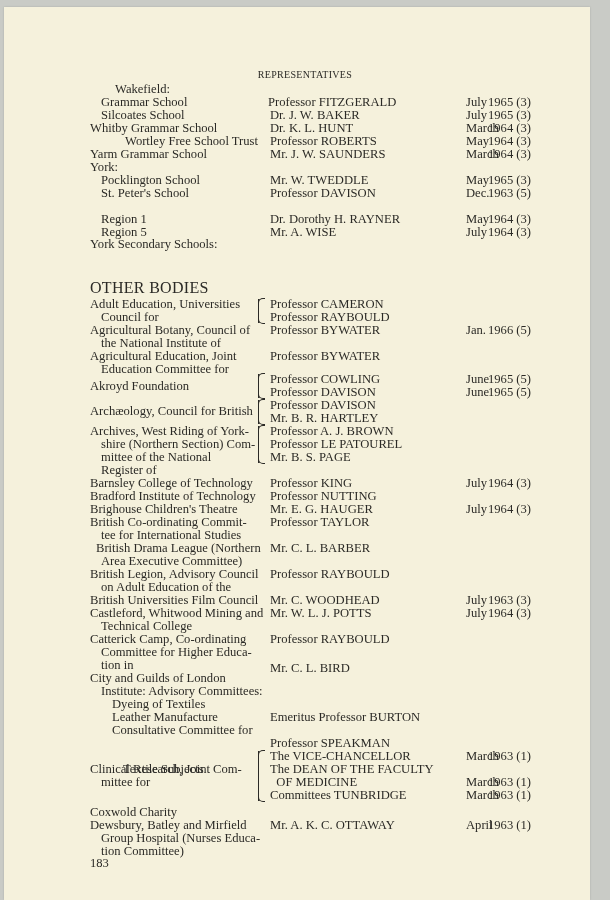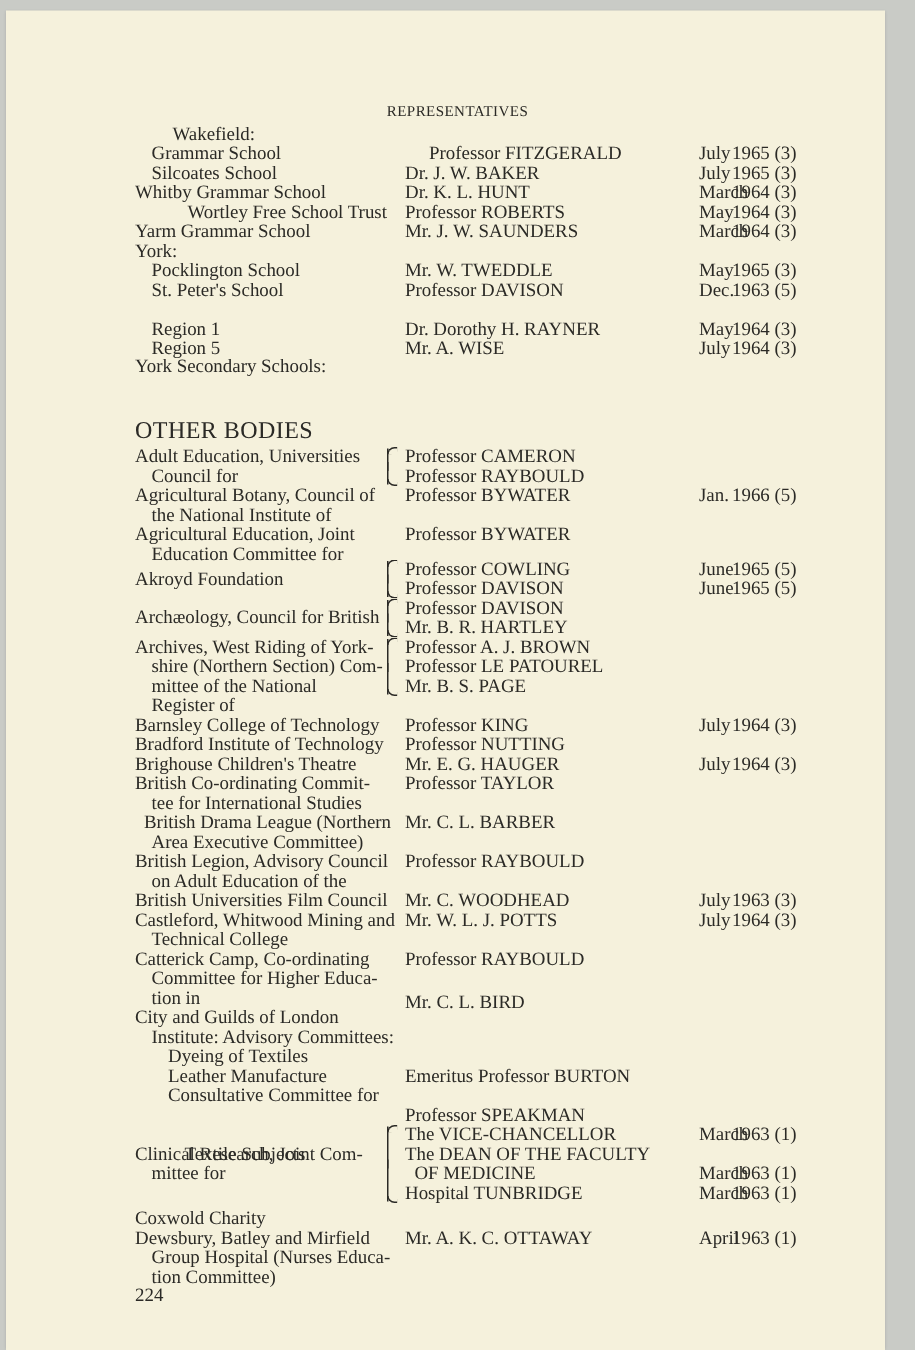--- a/index.html
+++ b/index.html
@@ -40,21 +40,21 @@
   .folio { position: absolute; left: 90px; top: 856px; font-size: 12.6px; }
 </style>
 </head>
 <body>
 
 <div class="page"></div>
 <div class="running-head">REPRESENTATIVES</div>
 <div id="rows">
     <div class="row" style="left: 90px; top: 83px; margin-left: 25px;">Wakefield:</div>
     <div class="row" style="left: 101px; top: 96px;">Grammar School</div>
-    <div class="row" style="left: 286px; top: 96px; white-space: pre;">Professor FITZGERALD</div>
+    <div class="row" style="left: 268px; top: 96px; white-space: pre;">Professor FITZGERALD</div>
     <div class="row" style="left: 466px; top: 96px;">July</div>
     <div class="row" style="left: 488px; top: 96px;">1965 (3)</div>
     <div class="row" style="left: 101px; top: 109px;">Silcoates School</div>
     <div class="row" style="left: 270px; top: 109px; white-space: pre;">Dr. J. W. BAKER</div>
     <div class="row" style="left: 466px; top: 109px;">July</div>
     <div class="row" style="left: 488px; top: 109px;">1965 (3)</div>
     <div class="row" style="left: 90px; top: 122px;">Whitby Grammar School</div>
     <div class="row" style="left: 270px; top: 122px; white-space: pre;">Dr. K. L. HUNT</div>
     <div class="row" style="left: 466px; top: 122px;">March</div>
     <div class="row" style="left: 488px; top: 122px;">1964 (3)</div>
@@ -159,21 +159,21 @@
     <div class="row" style="left: 270px; top: 737px; white-space: pre;">Professor SPEAKMAN</div>
     <div class="row" style="left: 270px; top: 750px; white-space: pre;">The VICE-CHANCELLOR</div>
     <div class="row" style="left: 466px; top: 750px;">March</div>
     <div class="row" style="left: 488px; top: 750px;">1963 (1)</div>
     <div class="row" style="left: 90px; top: 763px;">Clinical Research, Joint Com-</div>
     <div class="row" style="left: 270px; top: 763px; white-space: pre;">The DEAN OF THE FACULTY</div>
     <div class="row" style="left: 101px; top: 776px;">mittee for</div>
     <div class="row" style="left: 270px; top: 776px; white-space: pre;">  OF MEDICINE</div>
     <div class="row" style="left: 466px; top: 776px;">March</div>
     <div class="row" style="left: 488px; top: 776px;">1963 (1)</div>
-    <div class="row" style="left: 270px; top: 789px; white-space: pre;">Hospital TUNBRIDGE</div>
+    <div class="row" style="left: 270px; top: 789px; white-space: pre;">Committees TUNBRIDGE</div>
     <div class="row" style="left: 466px; top: 789px;">March</div>
     <div class="row" style="left: 488px; top: 789px;">1963 (1)</div>
     <div class="row" style="left: 90px; top: 806px;">Coxwold Charity</div>
     <div class="row" style="left: 90px; top: 819px;">Dewsbury, Batley and Mirfield</div>
     <div class="row" style="left: 270px; top: 819px; white-space: pre;">Mr. A. K. C. OTTAWAY</div>
     <div class="row" style="left: 466px; top: 819px;">April</div>
     <div class="row" style="left: 488px; top: 819px;">1963 (1)</div>
     <div class="row" style="left: 101px; top: 832px;">Group Hospital (Nurses Educa-</div>
     <div class="row" style="left: 101px; top: 845px;">tion Committee)</div>
   </div>
@@ -187,13 +187,13 @@
     <div class="brace" style="top: 400px; height: 24px;">
       <div class="tip"></div>
     </div>
     <div class="brace" style="top: 426px; height: 37px;">
       <div class="tip"></div>
     </div>
     <div class="brace" style="top: 751px; height: 50px;">
       <div class="tip"></div>
     </div>
   </div>
-<div class="folio">224</div>
+<div class="folio">183</div>
 
 </body></html>

